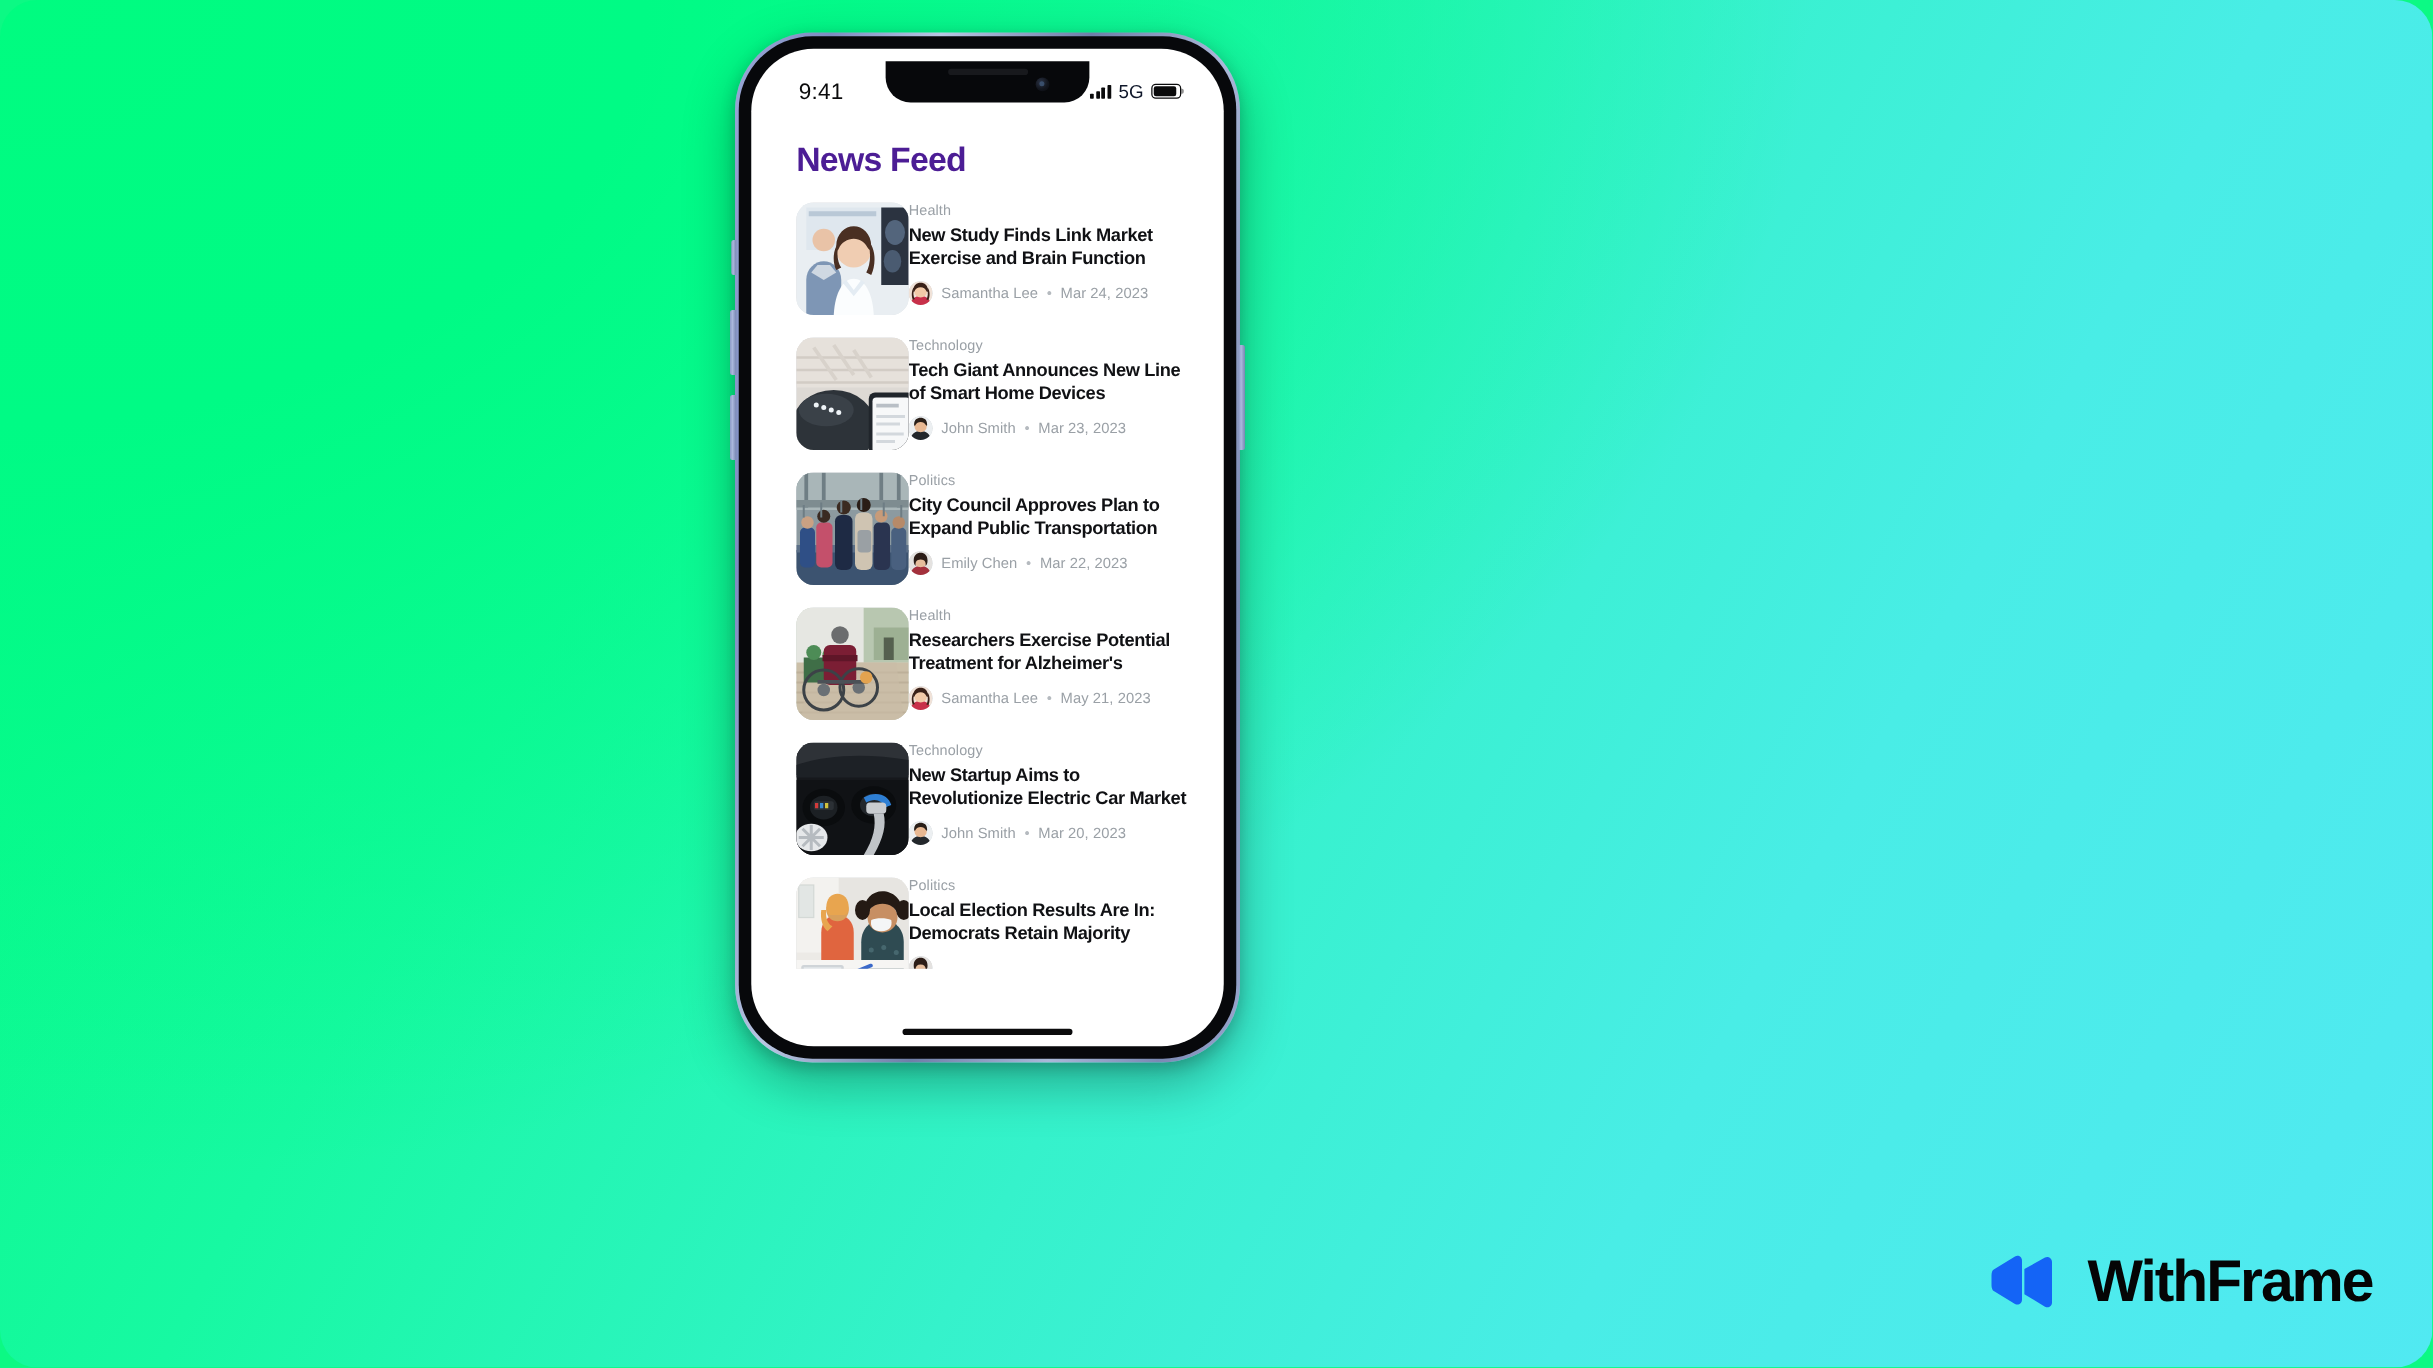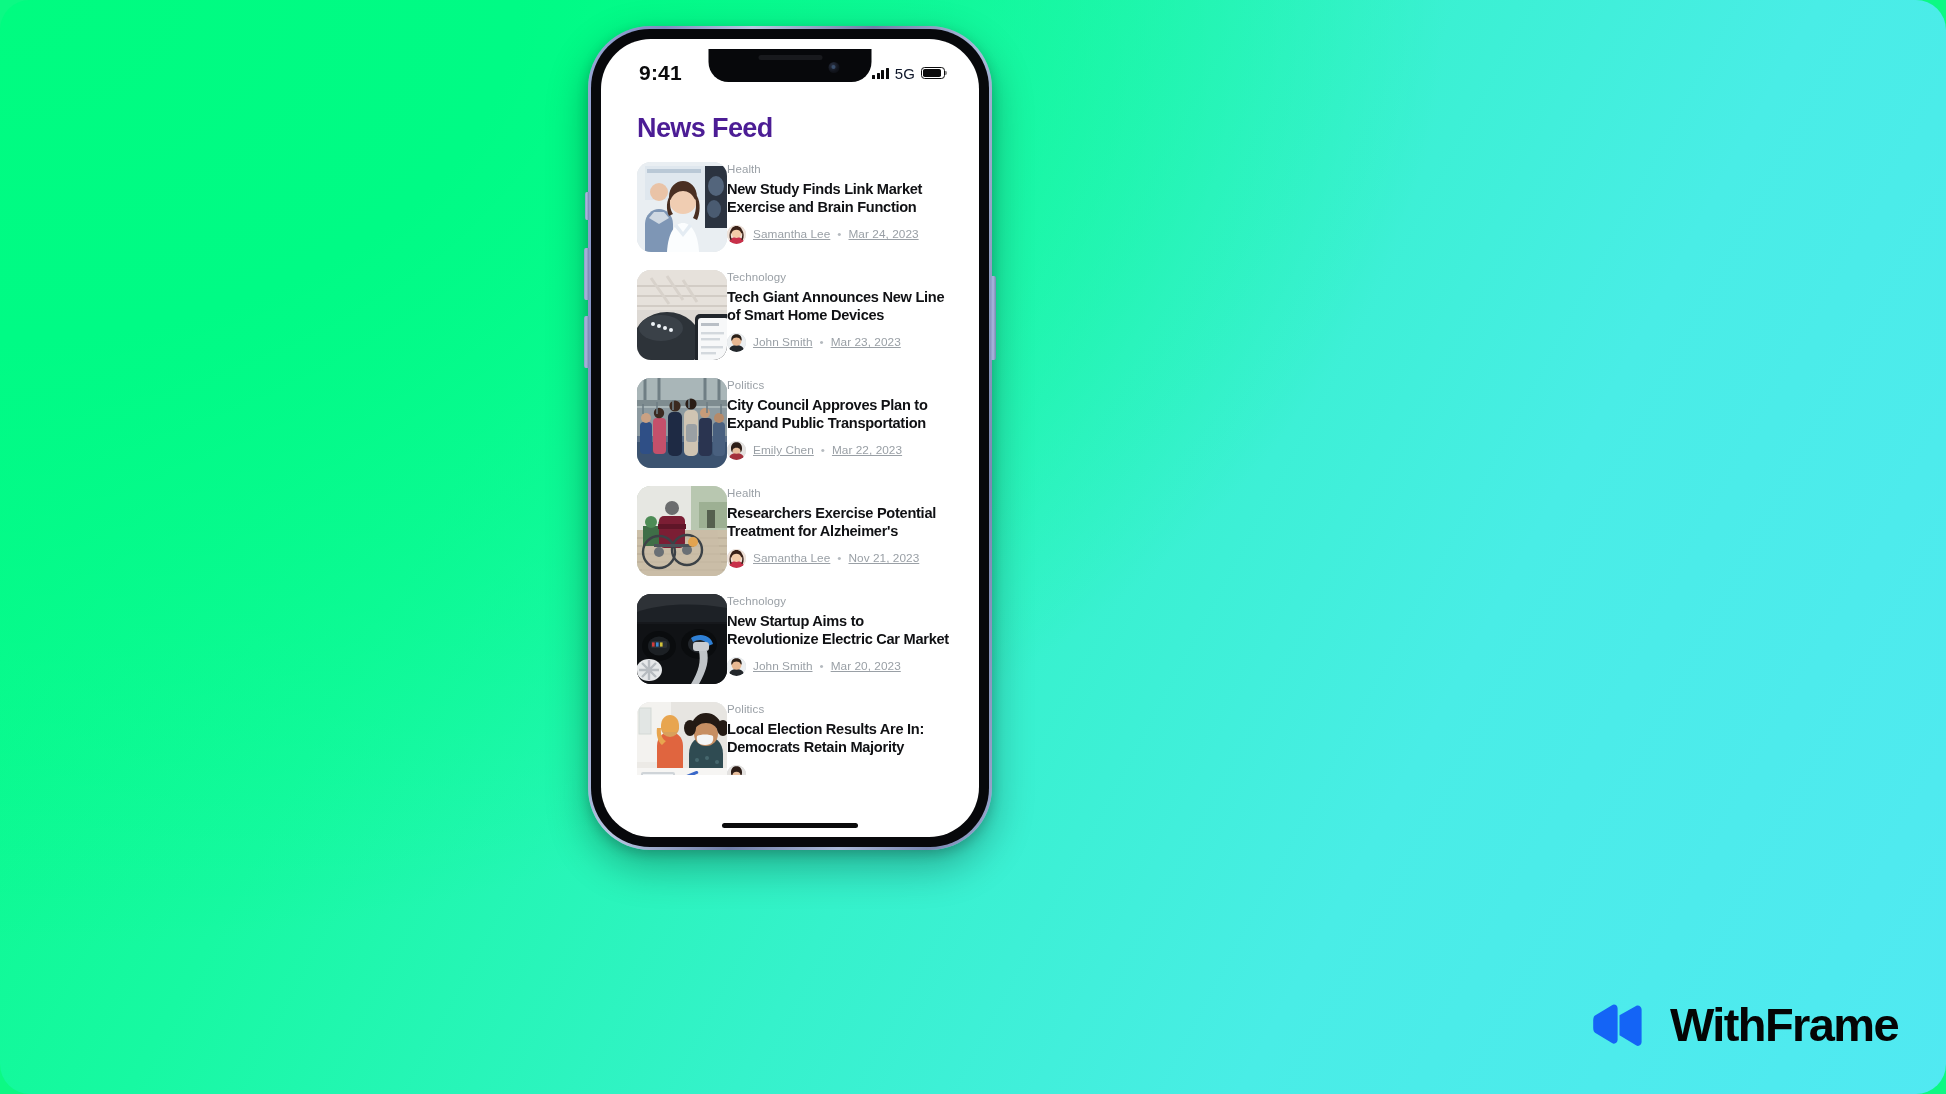--- a/index.html
+++ b/index.html
@@ -76,21 +76,21 @@
     background:#3d5574; opacity:.85;
   }
 
   
   .statusbar {
     position:absolute; top:0; left:0; right:0; height:52px;
     display:flex; align-items:center; z-index:6;
     padding:16px 34px 0 38px;
   }
   .sb-time {
-    font-size:21px; font-weight:bold; color:#0b0b0c;
+    font-size:18px; font-weight:normal; color:#0b0b0c;
     letter-spacing:.2px;
   }
   .sb-right {
     margin-left:auto; display:flex; align-items:center; gap:6px;
   }
   .sb-bars { display:flex; align-items:flex-end; gap:1.6px; height:11px; }
   .sb-bars i { width:3px; background:#0b0b0c; border-radius:.6px; display:block; }
   .sb-bars i:nth-child(1){height:4px;}
   .sb-bars i:nth-child(2){height:6px;}
   .sb-bars i:nth-child(3){height:8.5px;}
@@ -147,21 +147,20 @@
   }
   .art-meta { display:flex; align-items:center; gap:7px; }
   .avatar {
     width:19px; height:19px; border-radius:50%;
     overflow:hidden; flex:0 0 19px; background:#cfd4d8;
   }
   .avatar svg { display:block; width:100%; height:100%; }
   .meta-text {
     font-size:11.8px; color:#9aa0a6; letter-spacing:.05px;
     white-space:nowrap;
-    text-decoration:underline;
   }
   .meta-dot { color:#b5babf; font-size:11.8px; }
 
   
   .home-ind {
     position:absolute; bottom:9px; left:50%;
     transform:translateX(-50%);
     width:136px; height:5px; border-radius:3px;
     background:#0b0b0c;
   }
@@ -385,21 +384,21 @@
                     <rect width="24" height="24" fill="#f0e2d8"></rect>
                     <path d="M2 24c0-6 4.5-9 10-9s10 3 10 9z" fill="#c8304a"></path>
                     <circle cx="12" cy="10" r="6.4" fill="#f2caa8"></circle>
                     <path d="M4.6 9.4C4.6 4 8 1.4 12 1.4s7.4 2.6 7.4 8c0 2-1 1.6-1.6.4-1-2.4-3-3.8-5.8-3.8S6.8 7.4 5.8 10c-.5 1.3-1.2 1.3-1.2.6z" fill="#3a2118"></path>
                     <path d="M5.4 7.6c-1.2 4-.8 8 .8 10.4l-2 .8C2.6 15.6 2.6 9.6 5 6.4z" fill="#3a2118"></path>
                     <path d="M18.6 7.6c1.2 4 .8 8.4-.8 10.8l2 .6c1.8-3.4 1.8-9.2-.6-12.4z" fill="#3a2118"></path>
                   </svg>
                 </span>
                 <span class="meta-text">Samantha Lee</span>
                 <span class="meta-dot">•</span>
-                <span class="meta-text">Nov 21, 2023</span>
+                <span class="meta-text">May 21, 2023</span>
               </div>
             </div>
           </div>
 
           <div class="article">
             <div class="thumb">
               <svg viewBox="0 0 90 90" preserveAspectRatio="xMidYMid slice" aria-hidden="true">
                 <rect width="90" height="90" fill="#16181c"></rect>
                 <path d="M0 0h90v26H0z" fill="#2e3237"></path>
                 <path d="M0 18c22-8 56-10 90-4v14H0z" fill="#1d2126"></path>

